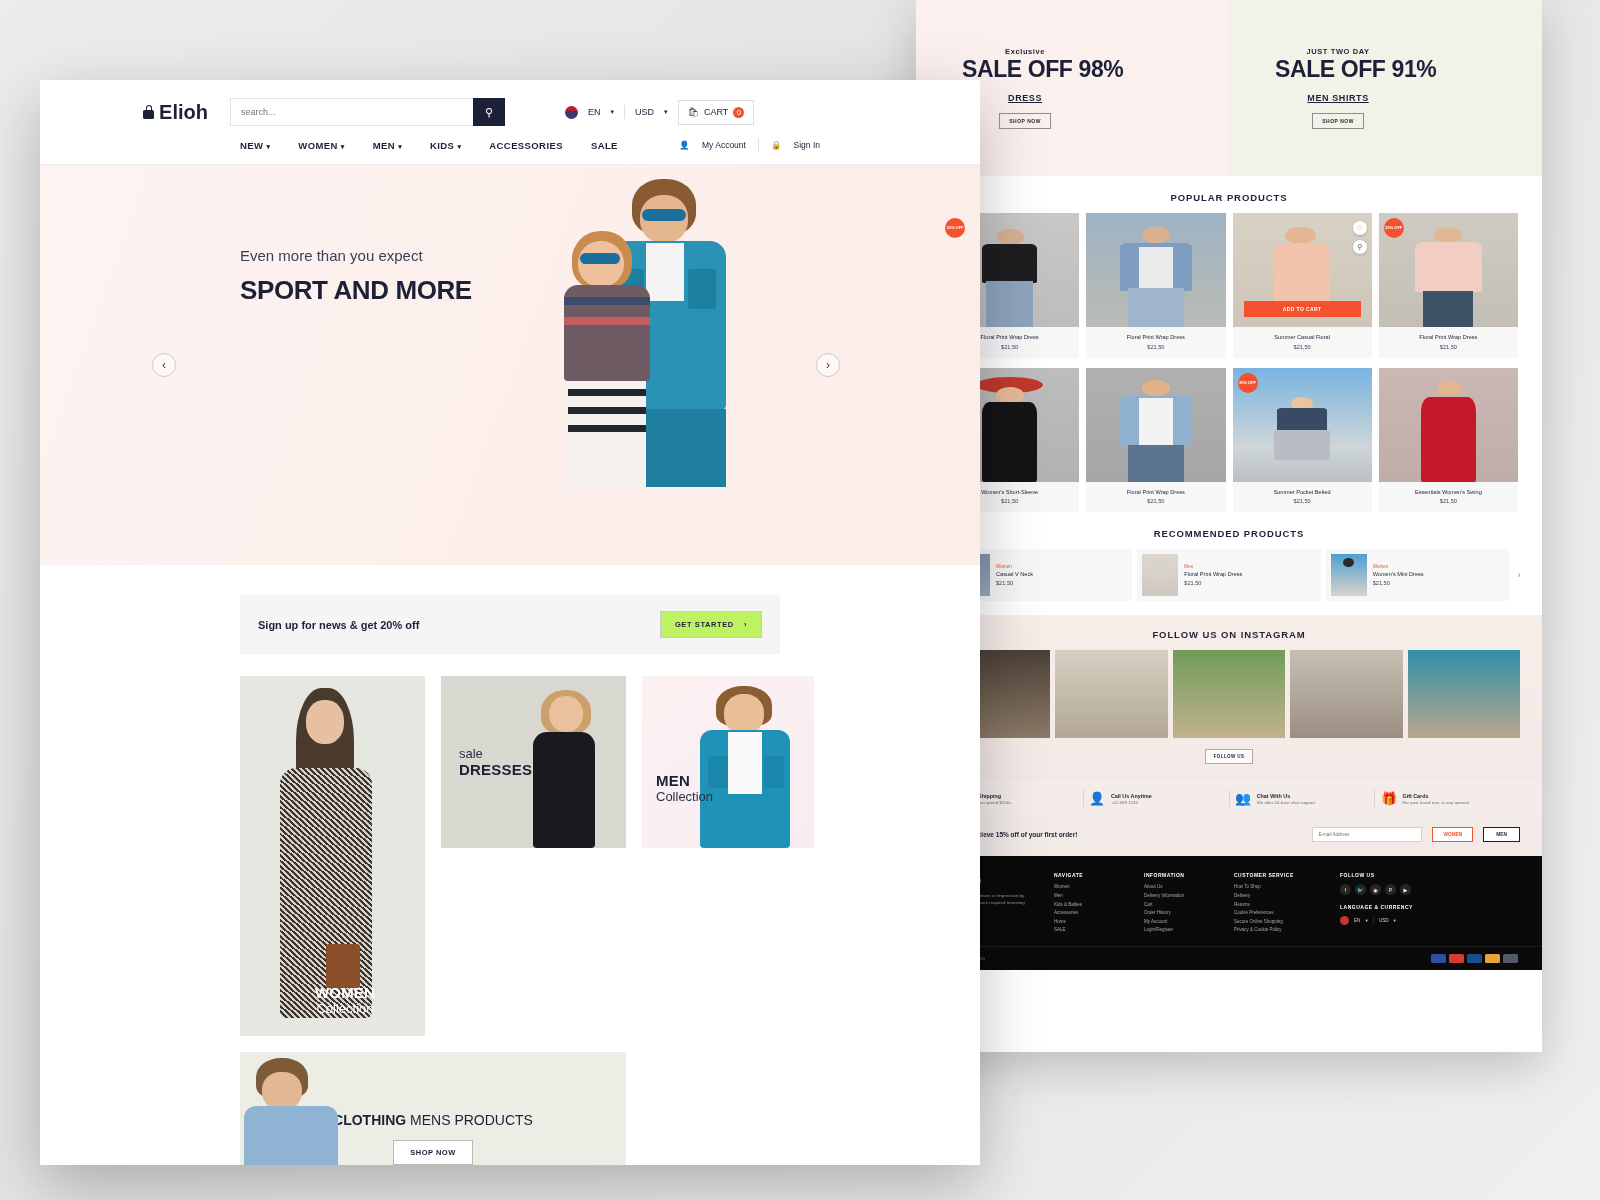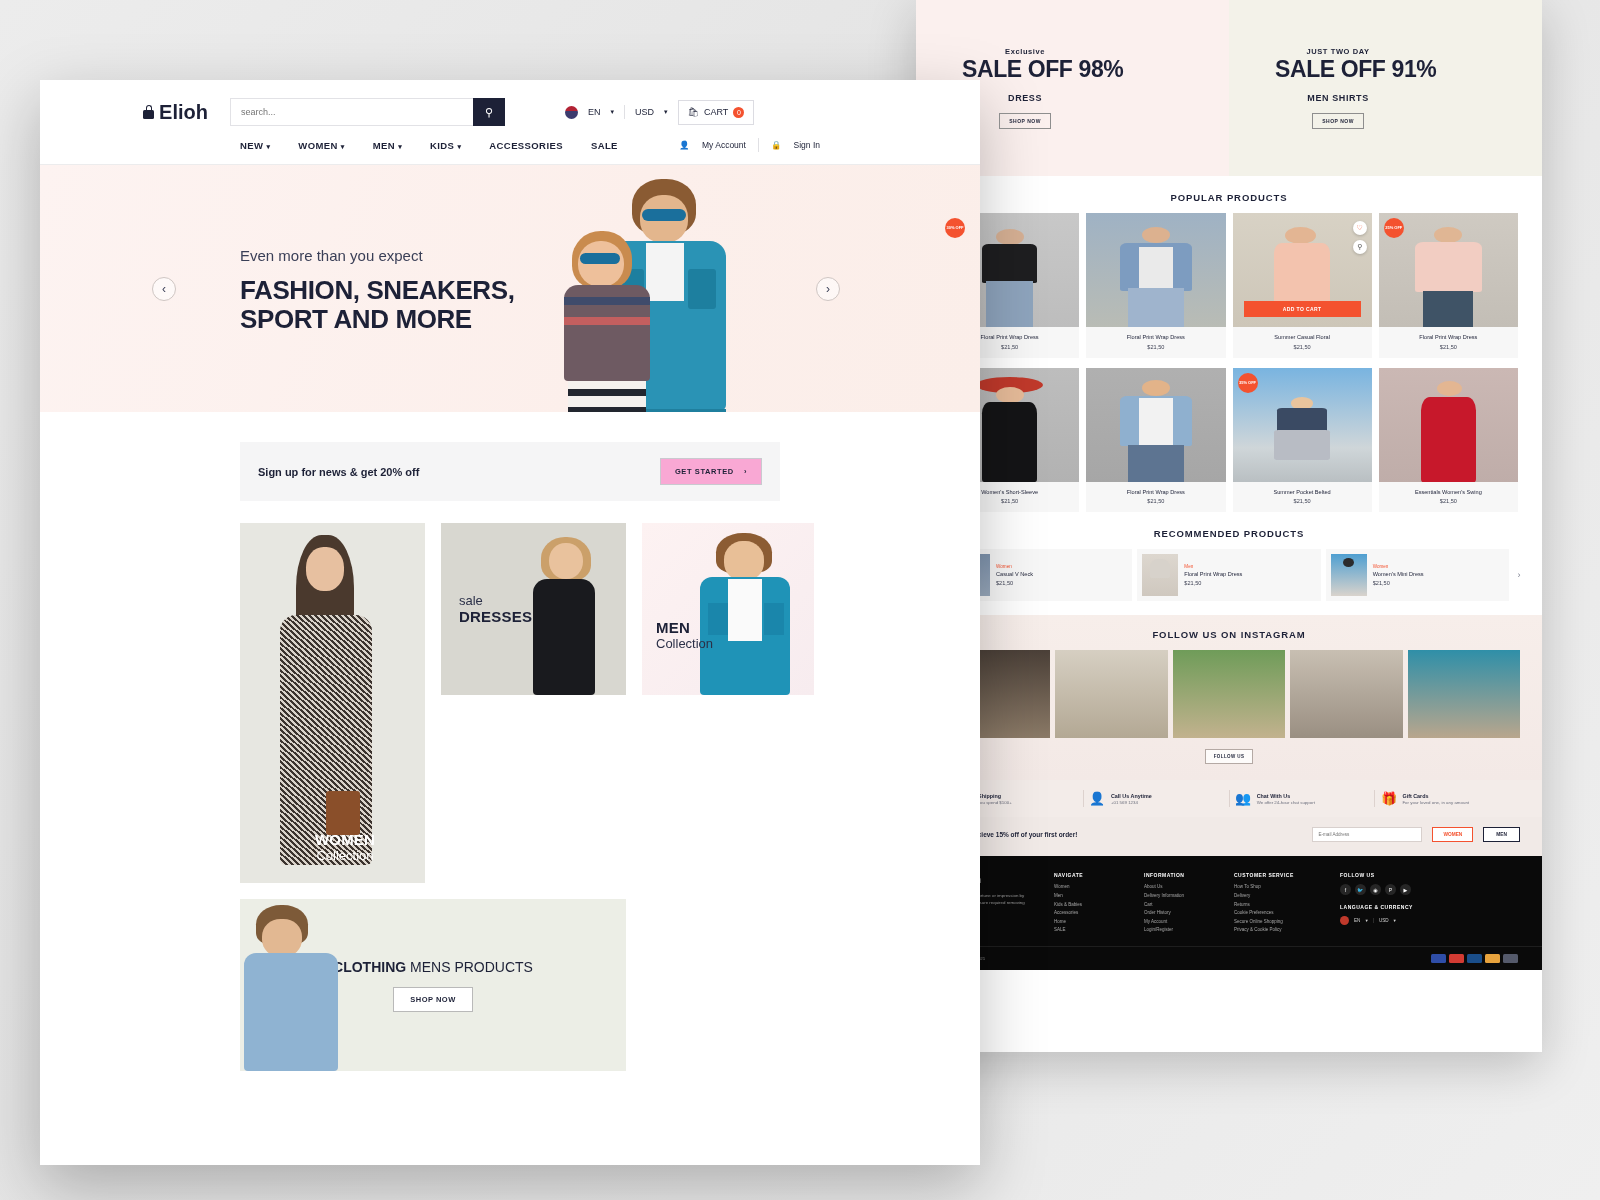--- a/index.html
+++ b/index.html
@@ -24,21 +24,21 @@
   .promo-row { display: flex; height: 176px; }
   .promo {
     flex: 1; position: relative; overflow: hidden;
     display: flex; align-items: center;
   }
   .promo.a { background: #fbf0ee; }
   .promo.b { background: #f3f2e9; }
   .promo-txt { padding-left: 46px; width: 55%; z-index: 2; }
   .promo-kicker { font-size: 7.5px; letter-spacing: .6px; color: #1d2137; font-weight: 700; text-align: center; }
   .promo-big { font-size: 23px; font-weight: 800; color: #1d2137; letter-spacing: -.4px; text-align: center; white-space: nowrap; }
-  .promo-sub { font-size: 9px; font-weight: 700; letter-spacing: .6px; color: #1d2137; text-align: center; margin-top: 10px; }
+  .promo-sub { font-size: 9px; font-weight: 700; letter-spacing: .6px; color: #1d2137; text-align: center; margin-top: 10px; text-decoration: underline; }
   .promo-btn {
     display: block; margin: 10px auto 0; width: 52px; text-align: center;
     font-size: 5px; font-weight: 700; letter-spacing: .5px;
     border: 1px solid #8e8e8e; padding: 4px 0; color: #1d2137; background: transparent;
   }
   .promo-img { position: absolute; right: 0; top: 0; bottom: 0; width: 46%; }
   .model-orange {
     background:
       radial-gradient(ellipse 30% 22% at 50% 22%, #e8c39a 0%, #e8c39a 60%, transparent 62%),
       radial-gradient(ellipse 22% 14% at 50% 10%, #d9b079 0%, #d9b079 70%, transparent 72%),
@@ -176,42 +176,42 @@
   .vdiv { width: 1px; height: 14px; background: #e0e0e4; }
   .cart-box { display: flex; align-items: center; gap: 5px; border: 1px solid #dcdce2; padding: 6px 9px; }
   .cart-count { background: #f4522f; color: #fff; border-radius: 50%; width: 11px; height: 11px;
                 font-size: 7px; display: flex; align-items: center; justify-content: center; }
   .f-nav { display: flex; align-items: center; padding: 0 0 12px; border-bottom: 1px solid #ececed; }
   .f-nav-inner { display: flex; gap: 28px; margin-left: 200px; font-size: 9.5px; font-weight: 700;
                  letter-spacing: .4px; color: #1d2137; }
   .f-nav-right { margin-left: auto; margin-right: 160px; display: flex; align-items: center; gap: 12px;
                  font-size: 8.5px; color: #1d2137; }
 
-  .hero { position: relative; height: 247px; background: linear-gradient(110deg,#fdf3f1 0%,#fcefeb 60%,#fbeee9 100%); overflow: hidden; }
+  .hero { position: relative; height: 400px; background: linear-gradient(110deg,#fdf3f1 0%,#fcefeb 60%,#fbeee9 100%); overflow: hidden; }
   .hero-txt { position: absolute; left: 200px; top: 82px; }
   .hero-k { font-size: 15px; color: #3a3f57; margin-bottom: 12px; }
   .hero-h { font-size: 26px; font-weight: 800; color: #1d2137; line-height: 1.12; letter-spacing: -.4px; }
   .hero-btns { display: flex; gap: 12px; margin-top: 24px; }
   .hero-btn { background: #090909; color: #fff; font-size: 8.5px; font-weight: 600;
               letter-spacing: .7px; padding: 10px 20px; }
   .arr {
     position: absolute; top: 50%; margin-top: -12px; width: 24px; height: 24px; border-radius: 50%;
     border: 1px solid #cfc6c3; background: rgba(255,255,255,.55); color: #3a3f57;
     display: flex; align-items: center; justify-content: center; font-size: 12px;
   }
   .arr.l { left: 112px; } .arr.r { right: 140px; }
   .hero-models { position: absolute; left: 480px; top: 0; width: 320px; height: 322px; }
 
   .f-body { padding: 0 200px; }
   .signup {
     display: flex; align-items: center; justify-content: space-between;
     background: #f5f5f6; padding: 16px 18px; margin-top: 30px;
   }
   .signup-t { font-size: 11px; font-weight: 700; color: #1d2137; }
-  .signup-b { border: 1px solid #c9c9cf; background: #f9a8d4; font-size: 7.5px; font-weight: 700;
+  .signup-b { border: 1px solid #c9c9cf; background: #bef264; font-size: 7.5px; font-weight: 700;
               letter-spacing: .6px; color: #1d2137; padding: 8px 14px; display: flex; gap: 10px; align-items: center; }
 
   .tiles { display: grid; grid-template-columns: 185px 185px 172px; gap: 16px; margin-top: 22px; }
   .tile { position: relative; overflow: hidden; }
   .tile-dress { height: 172px; background: #d8d7d0; }
   .tile-men { height: 172px; background: linear-gradient(135deg,#fdf2f2,#f7ecef); }
   .tile-women { grid-row: 1 / span 2; height: 360px; background: #e7e7e1; }
   .tile-cloth { grid-column: 1 / span 2; height: 172px; background: #eceee6;
                 display: flex; align-items: center; justify-content: center; flex-direction: column; }
   .tl { position: absolute; z-index: 3; }
@@ -546,21 +546,20 @@
       <span class="vdiv"></span>
       <span class="coral">🔒</span>
       <span>Sign In</span>
     </div>
   </div>
 
   <div class="hero">
     <div class="hero-txt">
       <div class="hero-k">Even more than you expect</div>
       <div class="hero-h">
-        <div>FASHION, SNEAKERS,</div>
         <div>SPORT AND MORE</div>
       </div>
     </div>
     <div class="arr l">‹</div>
     <div class="arr r">›</div>
 
     <div class="hero-models">
 
       <div class="fig" style="left:112px;top:14px;width:64px;height:56px;background:#8a5b33;border-radius:46% 46% 38% 38%"></div>
       <div class="fig" style="left:120px;top:30px;width:48px;height:48px;background:#e3b68d;border-radius:46%"></div>

